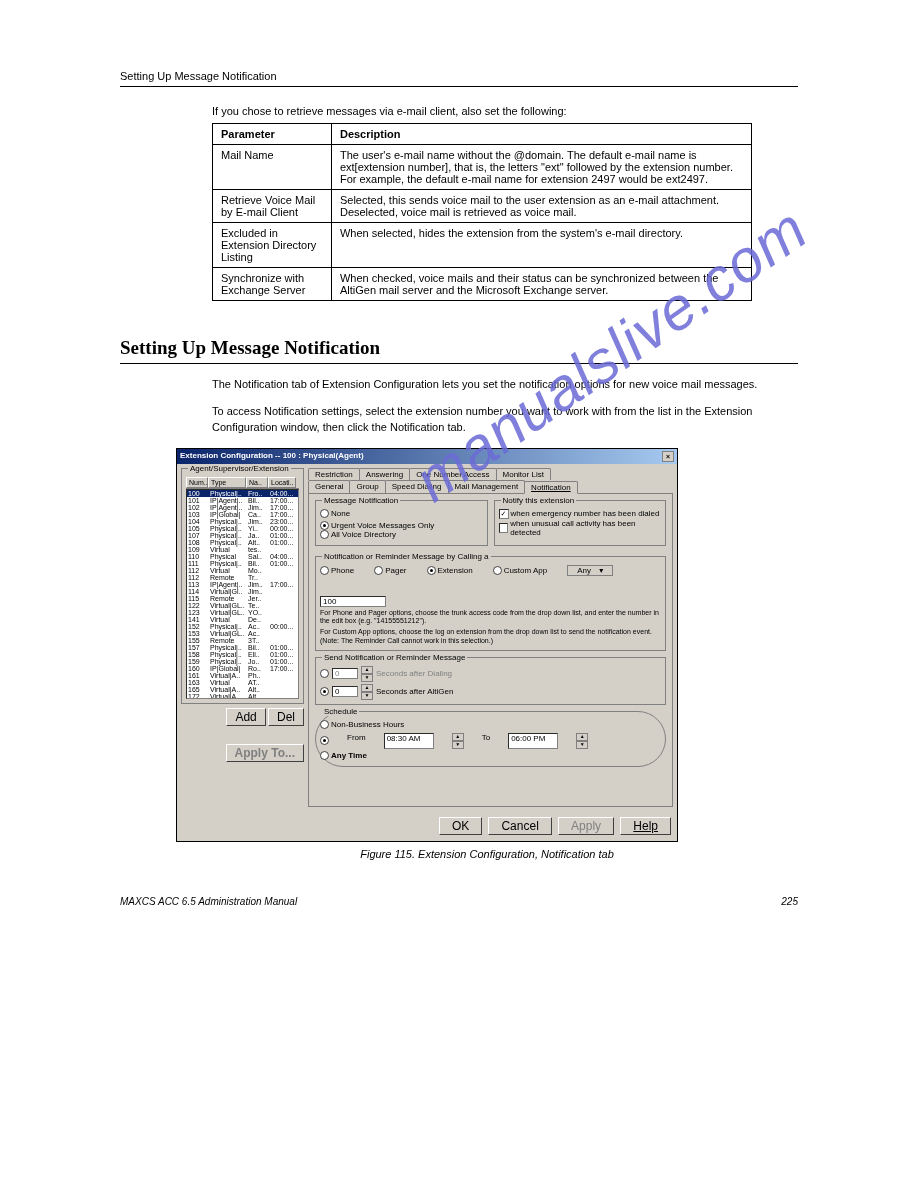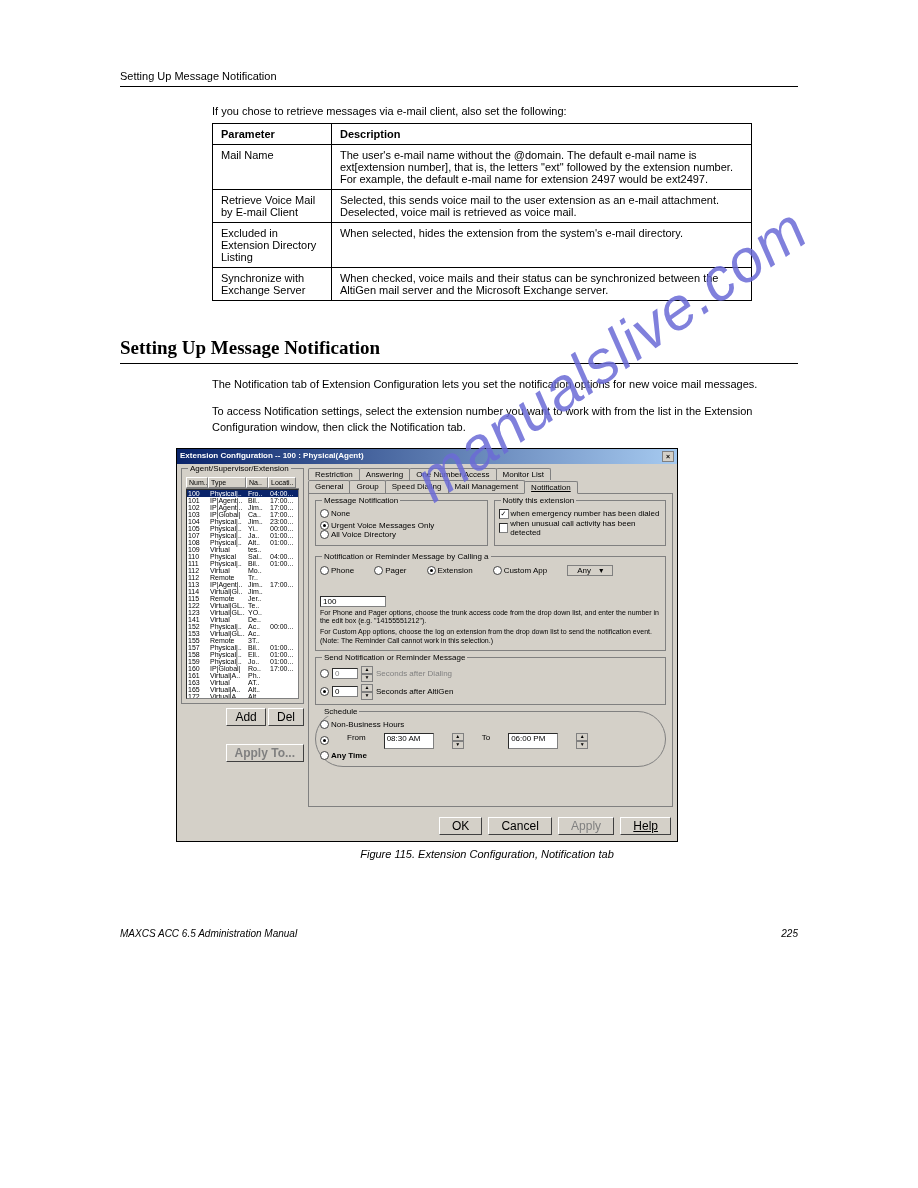--- a/index.html
+++ b/index.html
@@ -80,21 +80,21 @@
     position: relative;
     z-index: 2;
   }
   .fig-caption {
     text-align: center;
     font-style: italic;
     font-size: 11px;
     margin-top: 6px;
   }
   .footer-row {
-    margin-top: 68px;
+    margin-top: 36px;
     display: flex;
     justify-content: space-between;
     font-size: 10px;
     font-style: italic;
   }
   
   .dialog {
     width: 500px;
     background: #d4d0c8;
     border: 1px solid #000;

